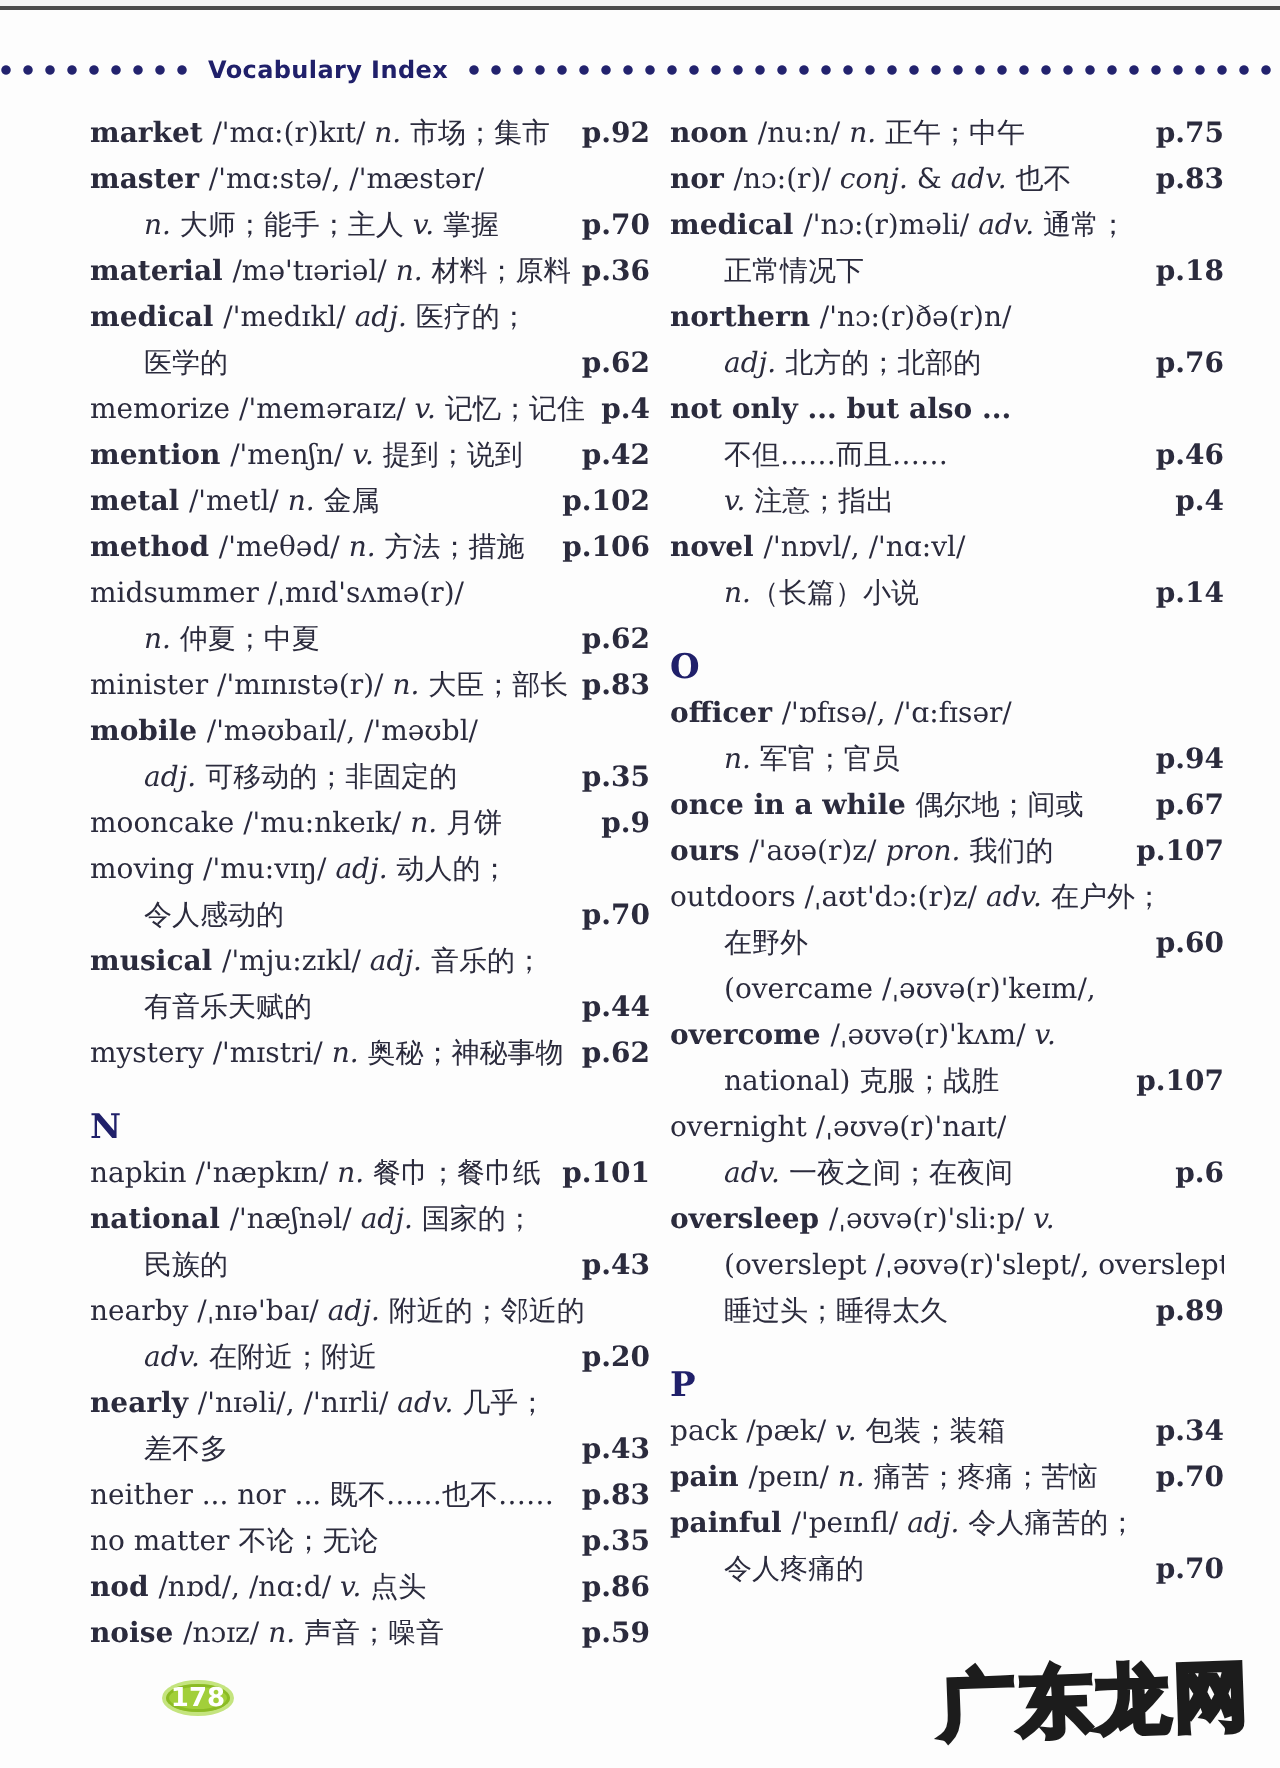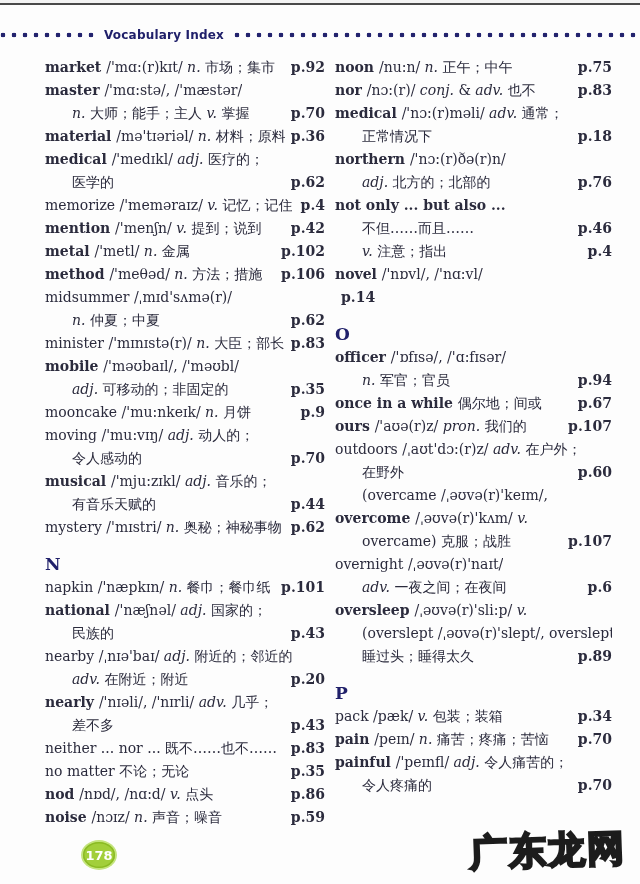--- a/index.html
+++ b/index.html
@@ -49,21 +49,21 @@
   }
   .b{font-weight:bold;}
   .i{font-style:italic;}
   .section-letter{
     font-weight:bold;font-size:17px;line-height:23px;
     margin-top:14px;color:#20206a;
     font-family:"DejaVu Serif","Liberation Serif",serif;
   }
   .page-badge{
     position:absolute;left:83px;top:842px;
-    width:32px;height:26px;border-radius:50%;
+    width:32px;height:14px;border-radius:50%;
     background:#a2cf3a;
     box-shadow:0 0 0 2px #c4e47e, inset 0 0 0 1.5px #8bbb24;
     color:#ffffff;font-family:"DejaVu Sans","Liberation Sans",sans-serif;
     font-weight:bold;font-size:13px;
     display:flex;align-items:center;justify-content:center;
   }
   .watermark{
     position:absolute;right:14px;bottom:8px;
     font-family:"DejaVu Sans","Liberation Sans",sans-serif;
     font-weight:bold;font-size:37px;letter-spacing:2px;
@@ -237,20 +237,21 @@
         <span class="page">p.46</span>
       </div>
       <div class="line indent">
         <span class="text"><span class="i">v. </span><span>注意；指出</span></span>
         <span class="page">p.4</span>
       </div>
       <div class="line">
         <span class="text"><span class="b">novel </span><span>/'nɒvl/, /'nɑ:vl/</span></span>
       </div>
       <div class="line indent">
+        <span class="text"><span class="i">n.</span><span>（长篇）小说</span></span>
         <span class="page">p.14</span>
       </div>
       <div class="section-letter">O</div>
       <div class="line">
         <span class="text"><span class="b">officer </span><span>/'ɒfɪsə/, /'ɑ:fɪsər/</span></span>
       </div>
       <div class="line indent">
         <span class="text"><span class="i">n. </span><span>军官；官员</span></span>
         <span class="page">p.94</span>
       </div>
@@ -269,21 +270,21 @@
         <span class="text"><span>在野外</span></span>
         <span class="page">p.60</span>
       </div>
       <div class="line indent">
         <span class="text"><span>(overcame /ˌəʊvə(r)'keɪm/,</span></span>
       </div>
       <div class="line">
         <span class="text"><span class="b">overcome </span><span>/ˌəʊvə(r)'kʌm/ </span><span class="i">v.</span></span>
       </div>
       <div class="line indent">
-        <span class="text"><span>overcame) 克服；战胜</span></span>
+        <span class="text"><span>national) 克服；战胜</span></span>
         <span class="page">p.107</span>
       </div>
       <div class="line">
         <span class="text"><span>overnight </span><span>/ˌəʊvə(r)'naɪt/</span></span>
       </div>
       <div class="line indent">
         <span class="text"><span class="i">adv. </span><span>一夜之间；在夜间</span></span>
         <span class="page">p.6</span>
       </div>
       <div class="line">

